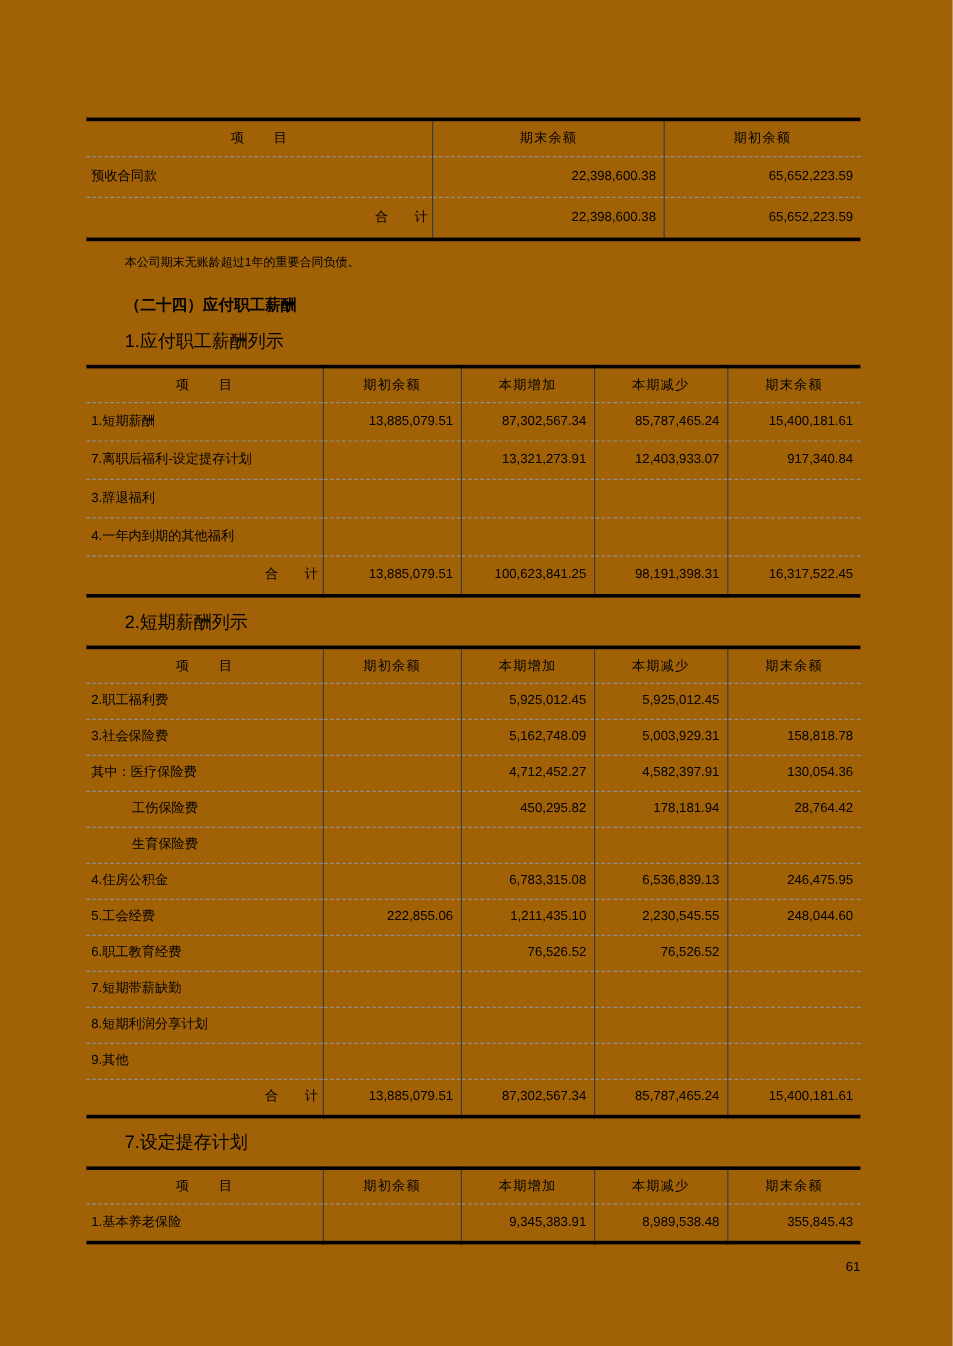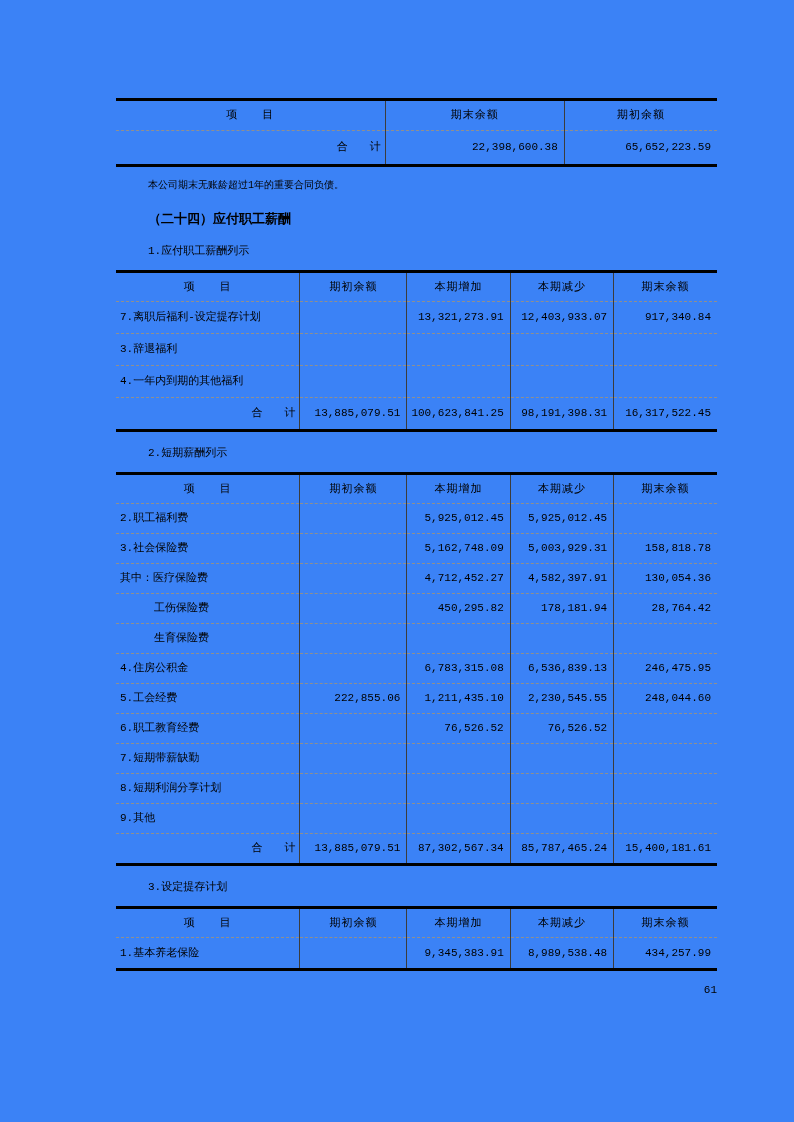--- a/index.html
+++ b/index.html
@@ -1,22 +1,22 @@
 <!DOCTYPE html>
 <html><head>
 <meta charset="utf-8">
 <style>
   html,body{margin:0;padding:0;background:#ffffff;}
   .page{
     position:relative;
     width:794px;height:1122px;
-    background:#3b82f6;
+    background:#a16207;
     box-sizing:border-box;
-    padding:98px 77px 0 116px;
-    font-family:Liberation Mono, monospace;
+    padding:98px 77px 0 72px;
+    font-family:Liberation Sans, sans-serif;
     color:#000;
     overflow:hidden;
   }
   
   .tbl{
     width:100%;
     border-collapse:collapse;
     table-layout:fixed;
     border-top:3px solid #000;
     border-bottom:3px solid #000;
@@ -56,21 +56,21 @@
   .sec-heading{
     margin:17px 0 0 0;
     padding-left:32px;
     font-size:13px;
     font-weight:bold;
     line-height:17px;
   }
   .sub-title{
     margin:15px 0 11px 0;
     padding-left:32px;
-    font-size:11px;
+    font-size:15px;
     line-height:16px;
   }
   .sub-title.tight{margin-top:13px;}
   .page-number{
     margin-top:13px;
     text-align:right;
     font-size:11px;
   }
 </style>
 </head>
@@ -86,20 +86,25 @@
           <col class="c2">
         </colgroup>
         <thead>
           <tr>
             <th>项　　目</th>
             <th>期末余额</th>
             <th>期初余额</th>
           </tr>
         </thead>
         <tbody>
+          <tr>
+            <td class="item left">预收合同款</td>
+            <td class="num">22,398,600.38</td>
+            <td class="num">65,652,223.59</td>
+          </tr>
           <tr>
             <td class="item center">合　　计</td>
             <td class="num">22,398,600.38</td>
             <td class="num">65,652,223.59</td>
           </tr>
         </tbody>
       </table>
     </div>
 
   <p class="note">本公司期末无账龄超过1年的重要合同负债。</p>
@@ -121,20 +126,27 @@
           <tr>
             <th>项　　目</th>
             <th>期初余额</th>
             <th>本期增加</th>
             <th>本期减少</th>
             <th>期末余额</th>
           </tr>
         </thead>
         <tbody>
           <tr>
+            <td class="item left">1.短期薪酬</td>
+            <td class="num">13,885,079.51</td>
+            <td class="num">87,302,567.34</td>
+            <td class="num">85,787,465.24</td>
+            <td class="num">15,400,181.61</td>
+          </tr>
+          <tr>
             <td class="item left">7.离职后福利-设定提存计划</td>
             <td class="num"></td>
             <td class="num">13,321,273.91</td>
             <td class="num">12,403,933.07</td>
             <td class="num">917,340.84</td>
           </tr>
           <tr>
             <td class="item left">3.辞退福利</td>
             <td class="num"></td>
             <td class="num"></td>
@@ -261,21 +273,21 @@
             <td class="item center">合　　计</td>
             <td class="num">13,885,079.51</td>
             <td class="num">87,302,567.34</td>
             <td class="num">85,787,465.24</td>
             <td class="num">15,400,181.61</td>
           </tr>
         </tbody>
       </table>
     </div>
 
-  <p class="sub-title tight">3.设定提存计划</p>
+  <p class="sub-title tight">7.设定提存计划</p>
 
   <div class="cols5 rh30">
       <table class="tbl">
         <colgroup>
           <col class="c0">
           <col class="c1">
           <col class="c2">
           <col class="c3">
           <col class="c4">
         </colgroup>
@@ -287,21 +299,21 @@
             <th>本期减少</th>
             <th>期末余额</th>
           </tr>
         </thead>
         <tbody>
           <tr>
             <td class="item left">1.基本养老保险</td>
             <td class="num"></td>
             <td class="num">9,345,383.91</td>
             <td class="num">8,989,538.48</td>
-            <td class="num">434,257.99</td>
+            <td class="num">355,845.43</td>
           </tr>
         </tbody>
       </table>
     </div>
 
   <div class="page-number">61</div>
 
 </div>
 
 </body></html>

